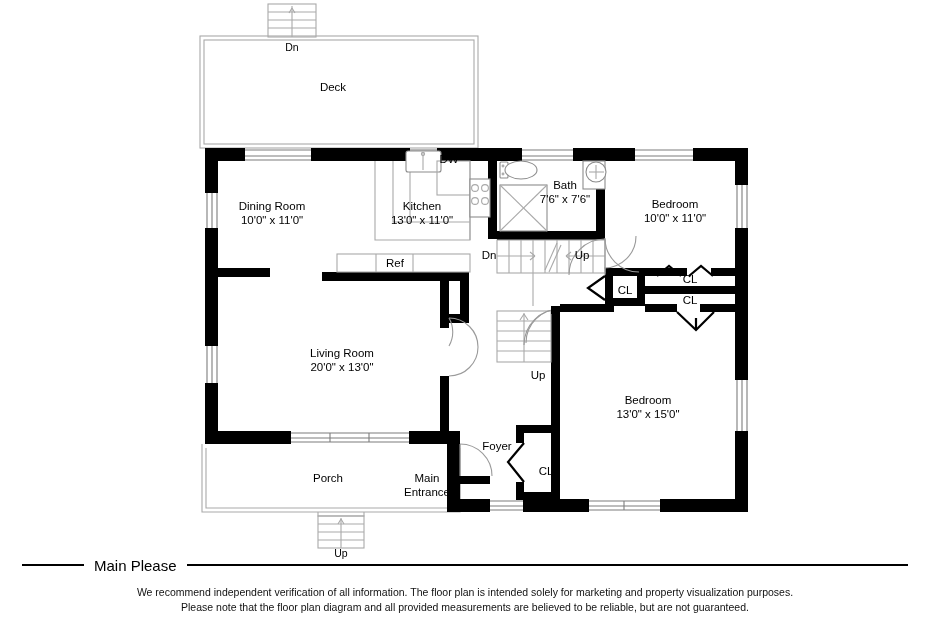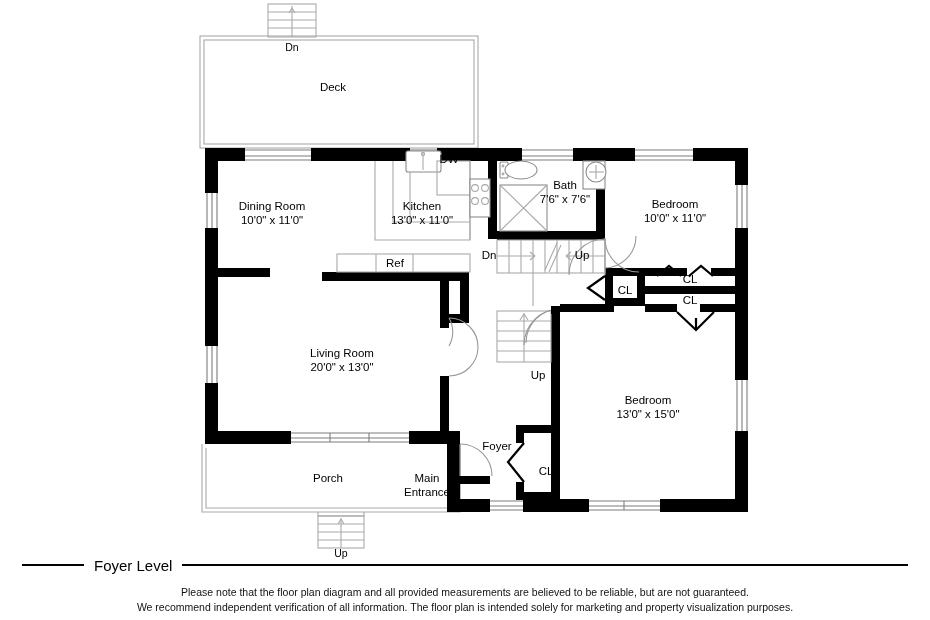--- a/index.html
+++ b/index.html
@@ -413,22 +413,22 @@
       <text class="lbl" x="690" y="280">CL</text>
       <text class="lbl" x="690" y="301">CL</text>
       <text class="lbl" x="546" y="472">CL</text>
     </g>
 
   </svg>
 
   <div class="footer-wrap">
     <div class="level-row">
       <div class="rule-short"></div>
-      <div class="level-name">Foyer Level</div>
+      <div class="level-name">Main Please</div>
       <div class="rule-long"></div>
     </div>
     <div class="disclaimer">
+      <div>We recommend independent verification of all information. The floor plan is intended solely for marketing and property visualization purposes.</div>
       <div>Please note that the floor plan diagram and all provided measurements are believed to be reliable, but are not guaranteed.</div>
-      <div>We recommend independent verification of all information. The floor plan is intended solely for marketing and property visualization purposes.</div>
     </div>
   </div>
 
 </div>
 
 </body></html>

